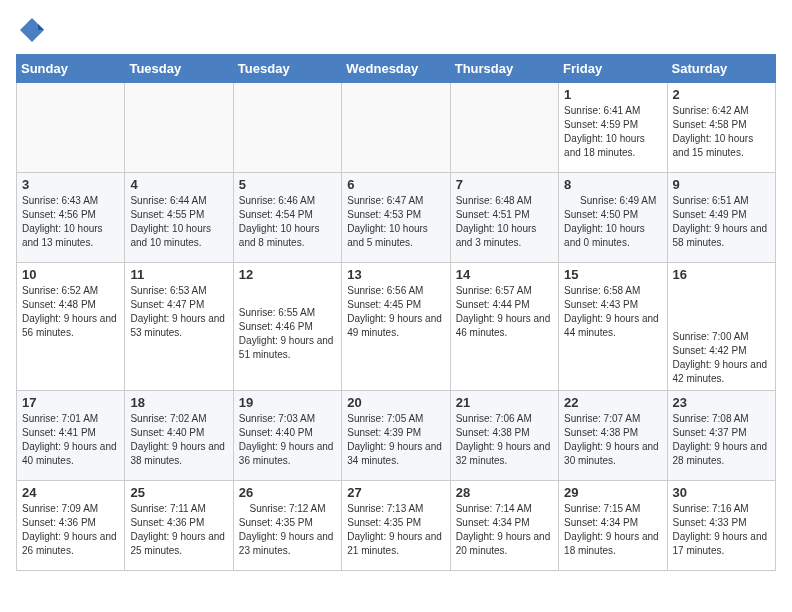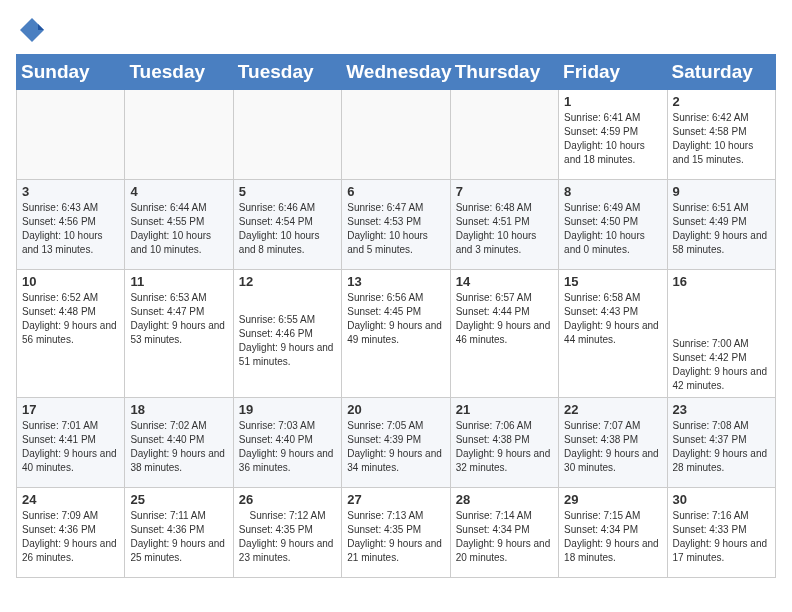--- a/index.html
+++ b/index.html
@@ -50,21 +50,21 @@
     table {
       width: 100%;
       border-collapse: collapse;
       table-layout: fixed;
     }
     thead tr {
       background-color: #4a7fc1;
     }
     thead th {
       color: #fff;
-      font-size: 19px;
+      font-size: 13px;
       font-weight: bold;
       padding: 6px 4px;
       text-align: left;
       border: 1px solid #4a7fc1;
     }
     tbody td {
       vertical-align: top;
       border: 1px solid #ccc;
       padding: 4px 5px;
       font-size: 10px;
@@ -165,21 +165,21 @@
           <div style="line-height: 1.4;">Daylight: 10 hours and 5 minutes.</div>
         </td>
         <td>
           <span class="day-num">7</span>
           <div style="line-height: 1.4;">Sunrise: 6:48 AM</div>
           <div style="line-height: 1.4;">Sunset: 4:51 PM</div>
           <div style="line-height: 1.4;">Daylight: 10 hours and 3 minutes.</div>
         </td>
         <td>
           <span class="day-num">8</span>
-          <div style="line-height: 1.4;">Sunrise: 6:49 AM</div>
+          <div style="line-height: 1.4; margin-left: 16px;">Sunrise: 6:49 AM</div>
           <div style="line-height: 1.4;">Sunset: 4:50 PM</div>
           <div style="line-height: 1.4;">Daylight: 10 hours and 0 minutes.</div>
         </td>
         <td>
           <span class="day-num">9</span>
           <div style="line-height: 1.4;">Sunrise: 6:51 AM</div>
           <div style="line-height: 1.4;">Sunset: 4:49 PM</div>
           <div style="line-height: 1.4;">Daylight: 9 hours and 58 minutes.</div>
         </td>
       </tr>

